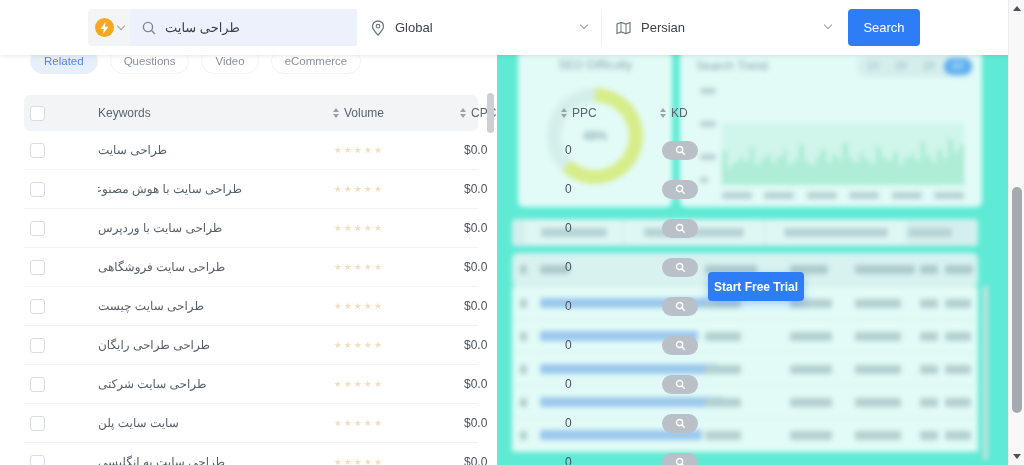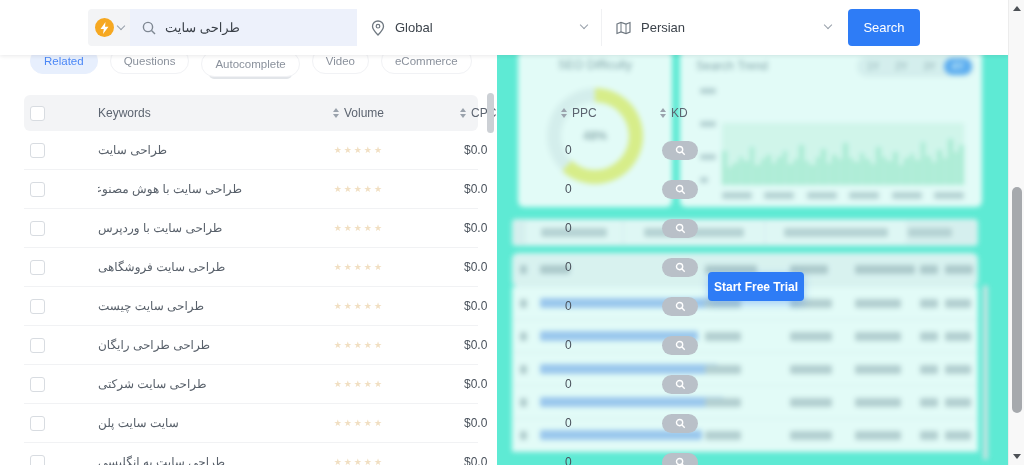--- a/index.html
+++ b/index.html
@@ -155,21 +155,20 @@
         <span class="label">Persian</span>
         <span class="chev"></span>
       </div>
       <button class="search-btn">Search</button>
     </div>
   </div>
 
   <div class="tabs" id="tabs">
       <button class="tab active">Related</button>
       <button class="tab">Questions</button>
-      <button class="tab tab-u">Autocomplete</button>
       <button class="tab">Video</button>
       <button class="tab">eCommerce</button>
     </div>
 
   <div class="ktable">
     <div class="khead">
       <span class="cb"></span>
       <span class="hcell">Keywords</span>
       <span class="hcell hc-vol">
         <span class="sort">

